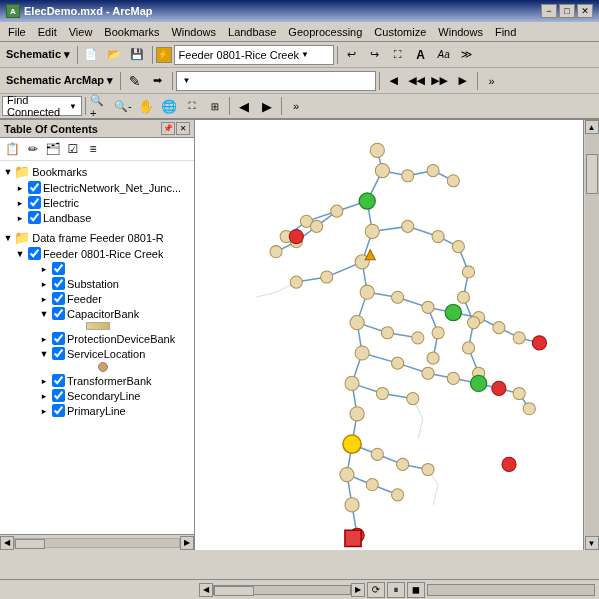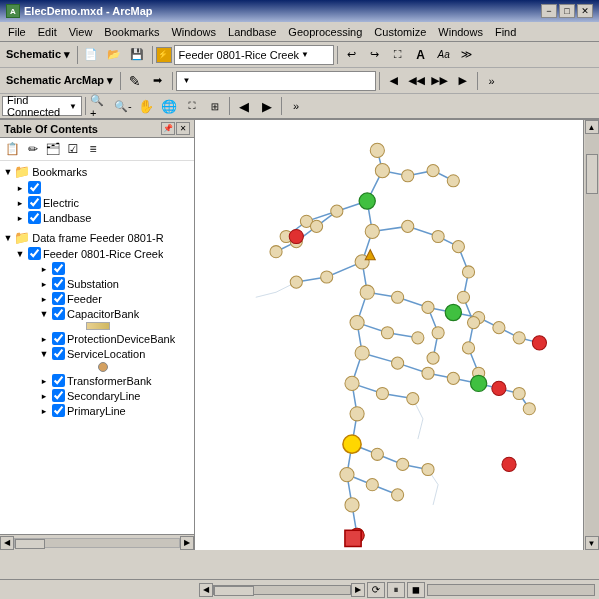--- a/index.html
+++ b/index.html
@@ -259,20 +259,21 @@
       <div class="toc-row">
         <span class="toc-expand">▼</span>
         <span style="color:#c08000;font-size:13px;margin-right:2px;">📁</span>
         <span class="toc-label">Bookmarks</span>
       </div>
 
       <div class="toc-indent-1">
         <div class="toc-row">
           <span class="toc-expand">▸</span>
           <input type="checkbox" class="toc-checkbox" checked="" style="">
+          <span class="toc-label">ElectricNetwork_Net_Junc...</span>
         </div>
         <div class="toc-row">
           <span class="toc-expand">▸</span>
           <input type="checkbox" class="toc-checkbox" checked="" style="">
           <span class="toc-label">Electric</span>
         </div>
         <div class="toc-row">
           <span class="toc-expand">▸</span>
           <input type="checkbox" class="toc-checkbox" checked="" style="">
           <span class="toc-label">Landbase</span>

